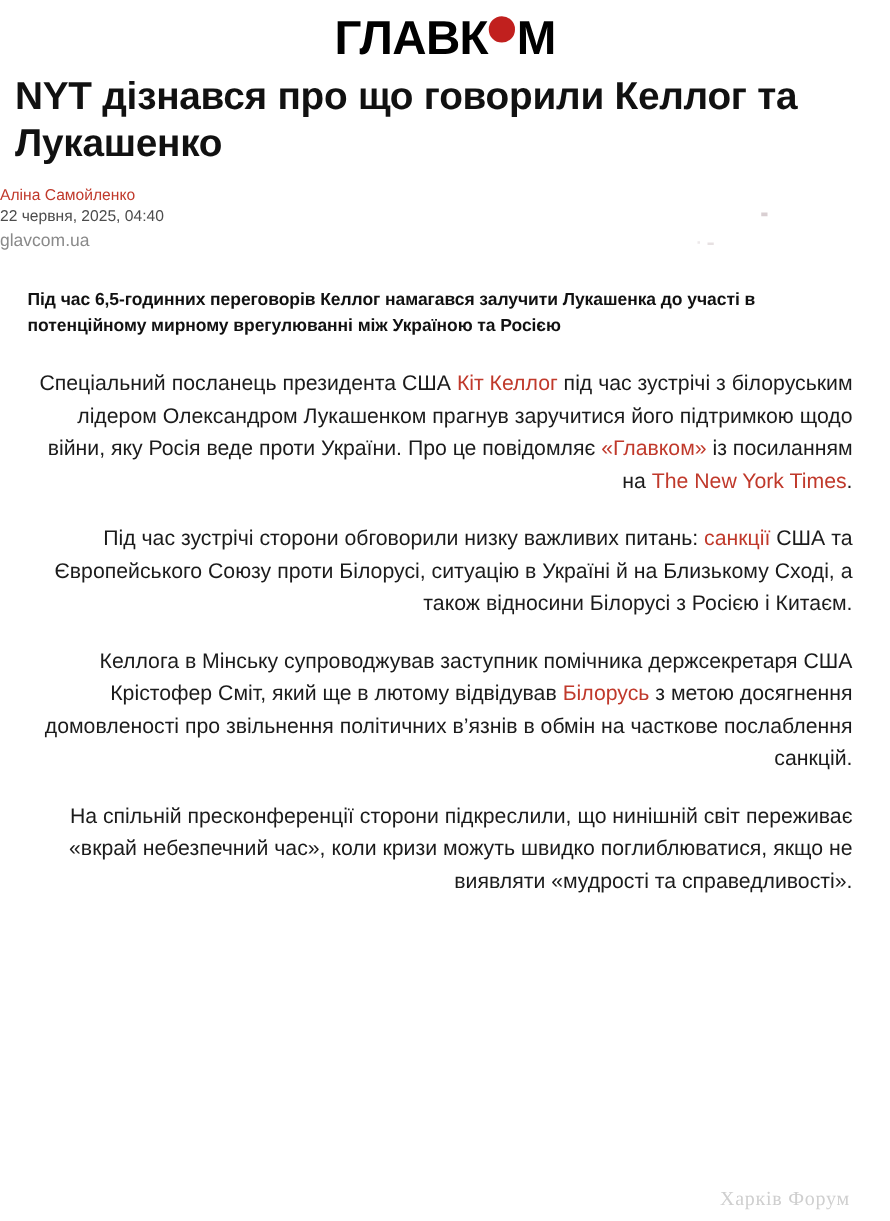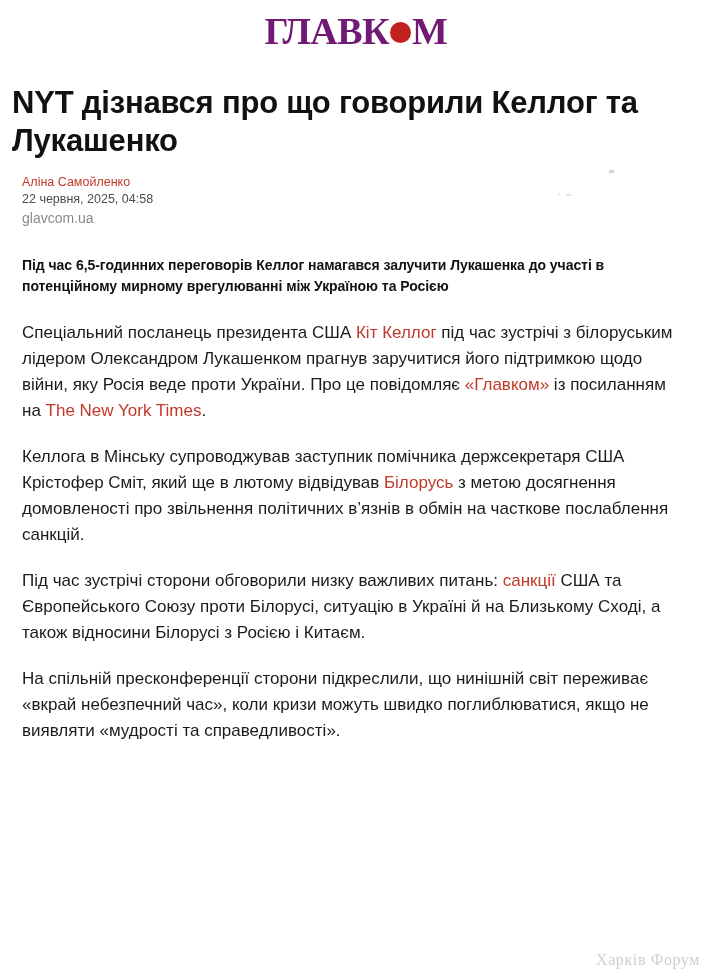--- a/index.html
+++ b/index.html
@@ -21,54 +21,54 @@
   .masthead {
     height: 58px;
     display: flex;
     align-items: center;
     justify-content: center;
     padding-top: 4px;
     box-sizing: border-box;
   }
   .logo {
     display: flex;
-    align-items: center;
+    align-items: flex-start;
     font-weight: bold;
     font-size: 38px;
     letter-spacing: -0.5px;
-    color: #701a75;
+    color: #000000;
     line-height: 1;
-    font-family: Liberation Serif, serif;
+    font-family: Liberation Sans, sans-serif;
   }
   .logo .logo-dot {
     display: inline-block;
     width: 21px;
     height: 21px;
     border-radius: 50%;
     background: #c1201e;
     margin: 0 1px;
     position: relative;
     top: 1px;
   }
 
   
   .headline {
-    margin: 26px 0 0 0;
+    margin: 0 0 0 0;
     padding: 0 18px 0 12px;
     font-size: 31px;
     line-height: 1.22;
     font-weight: bold;
     letter-spacing: -0.2px;
     color: #111111;
   }
 
   
   .byline {
     margin-top: 14px;
-    padding-left: 22px;
+    padding-left: 0;
     line-height: 1.42;
   }
   .byline .author {
     font-size: 12.5px;
     color: #c0392b;
   }
   .byline .date {
     font-size: 12.5px;
     color: #4c4c4c;
   }
@@ -104,31 +104,32 @@
     font-weight: bold;
     color: #111111;
     margin: 0 0 24px 0;
     letter-spacing: -0.05px;
   }
   .para {
     font-size: 17px;
     line-height: 1.53;
     color: #1b1b1b;
     margin: 0 0 20px 0;
+    text-align: right;
   }
   .para:last-child { margin-bottom: 0; }
   a.link {
     color: #c0392b;
     text-decoration: none;
   }
 
   
   .watermark {
     position: absolute;
-    right: 12px;
+    right: 32px;
     bottom: 8px;
     font-family: "Liberation Serif", serif;
     font-size: 16px;
     color: #cfcfcf;
     letter-spacing: 0.6px;
     white-space: nowrap;
   }
 </style>
 </head>
 <body>
@@ -138,33 +139,33 @@
     <span>ГЛАВК</span>
     <span class="logo-dot"></span>
     <span>М</span>
   </div>
 </header>
 
 <h1 class="headline">NYT дізнався про що говорили Келлог та Лукашенко</h1>
 
 <div class="byline">
   <div class="author">Аліна Самойленко</div>
-  <div class="date">22 червня, 2025, 04:58</div>
+  <div class="date">22 червня, 2025, 04:40</div>
   <div class="source">glavcom.ua</div>
 </div>
 
 <div class="share-artifacts">
   <span class="artifact a1"></span>
   <span class="artifact a2"></span>
   <span class="artifact a3"></span>
 </div>
 
 <article class="article">
   <p class="lead">Під час 6,5-годинних переговорів Келлог намагався залучити Лукашенка до участі в потенційному мирному врегулюванні між Україною та Росією</p>
   <div id="paragraph-host">
       <p class="para"><span>Спеціальний посланець президента США </span><a class="link">Кіт Келлог</a><span> під час зустрічі з білоруським лідером Олександром Лукашенком прагнув заручитися його підтримкою щодо війни, яку Росія веде проти України. Про це повідомляє </span><a class="link">«Главком»</a><span> із посиланням на </span><a class="link">The New York Times</a><span>.</span></p>
+      <p class="para"><span>Під час зустрічі сторони обговорили низку важливих питань: </span><a class="link">санкції</a><span> США та Європейського Союзу проти Білорусі, ситуацію в Україні й на Близькому Сході, а також відносини Білорусі з Росією і Китаєм.</span></p>
       <p class="para"><span>Келлога в Мінську супроводжував заступник помічника держсекретаря США Крістофер Сміт, який ще в лютому відвідував </span><a class="link">Білорусь</a><span> з метою досягнення домовленості про звільнення політичних в’язнів в обмін на часткове послаблення санкцій.</span></p>
-      <p class="para"><span>Під час зустрічі сторони обговорили низку важливих питань: </span><a class="link">санкції</a><span> США та Європейського Союзу проти Білорусі, ситуацію в Україні й на Близькому Сході, а також відносини Білорусі з Росією і Китаєм.</span></p>
       <p class="para"><span>На спільній пресконференції сторони підкреслили, що нинішній світ переживає «вкрай небезпечний час», коли кризи можуть швидко поглиблюватися, якщо не виявляти «мудрості та справедливості».</span></p>
     </div>
 </article>
 
 <div class="watermark">Харків Форум</div>
 
 </body></html>

